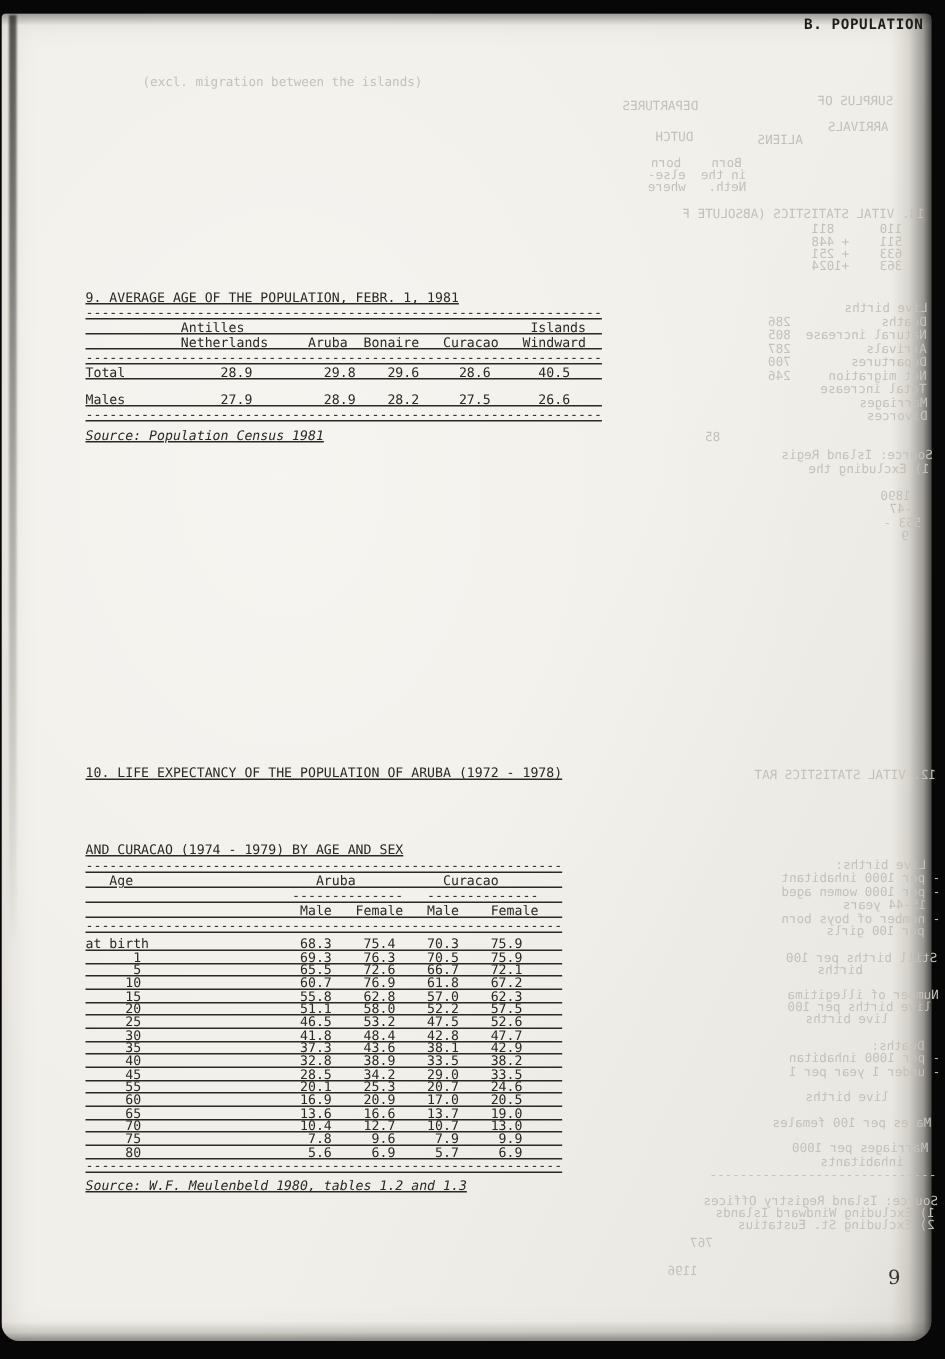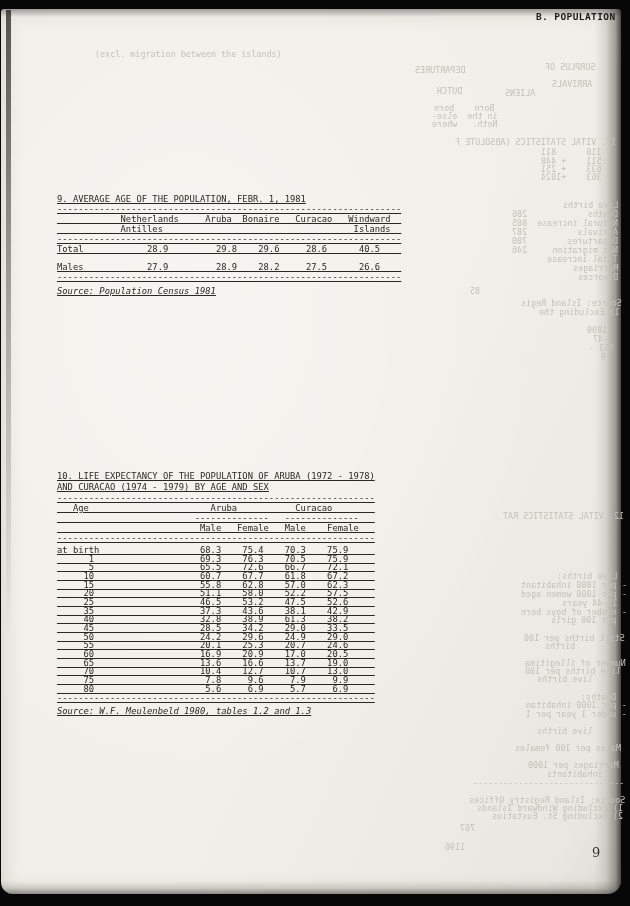--- a/index.html
+++ b/index.html
@@ -35,21 +35,21 @@
     background:linear-gradient(to bottom, rgba(40,38,34,0) 0%, rgba(40,38,34,0.14) 55%, rgba(20,20,18,0.42) 100%);
     border-radius:0 0 14px 12px;
   }
   .doc{position:absolute;inset:0;color:var(--ink);}
   .header-label{
     position:absolute;left:536px;top:11px;
     font-size:9.5px;font-weight:bold;letter-spacing:0.4px;color:#1d1c19;
   }
   .t-block{position:absolute;}
   .tline{white-space:pre;font-size:8.8px;line-height:10px;color:var(--ink);text-decoration:underline;}
-  .t-title2{line-height:11px;}
+  .t-title2{line-height:11px;margin-top:40px;}
   #t10-rows .tline{line-height:8.65px;}
   .source{font-style:italic;margin-top:2px;}
   .page-num{
     position:absolute;left:592px;top:845px;
     font-family:"DejaVu Serif",serif;font-size:13px;color:#35332e;
   }
   .bleed{
     position:absolute;white-space:pre;
     font-size:8.4px;line-height:9px;color:var(--bleed);
     filter:blur(0.3px);
@@ -124,22 +124,22 @@
       <div class="bleed flip" style="top: 843px; right: 165px;">1196</div>
     </div>
 
   <div class="doc">
     <div class="header-label">B. POPULATION</div>
 
     <div class="t-block" style="left:57px;top:194px;">
       <div class="tline">9. AVERAGE AGE OF THE POPULATION, FEBR. 1, 1981</div>
       <div id="t9-lines">
           <div class="tline">-----------------------------------------------------------------</div>
+          <div class="tline">            Antilles                                    Islands  </div>
           <div class="tline">            Netherlands     Aruba  Bonaire   Curacao   Windward  </div>
-          <div class="tline">            Antilles                                    Islands  </div>
           <div class="tline">-----------------------------------------------------------------</div>
           <div class="tline">Total            28.9         29.8    29.6     28.6      40.5    </div>
           <div style="height: 8px;"></div>
           <div class="tline">Males            27.9         28.9    28.2     27.5      26.6    </div>
           <div class="tline">-----------------------------------------------------------------</div>
           <div style="height: 2px;"></div>
         </div>
       <div class="tline source">Source: Population Census 1981</div>
     </div>
 
@@ -150,28 +150,28 @@
           <div class="tline">------------------------------------------------------------</div>
           <div class="tline">   Age                       Aruba           Curacao        </div>
           <div class="tline">                          --------------   --------------   </div>
           <div class="tline">                           Male   Female   Male    Female   </div>
           <div class="tline">------------------------------------------------------------</div>
         </div>
       <div id="t10-rows" style="margin-top:3px;">
           <div class="tline">at birth                   68.3    75.4    70.3    75.9     </div>
           <div class="tline">      1                    69.3    76.3    70.5    75.9     </div>
           <div class="tline">      5                    65.5    72.6    66.7    72.1     </div>
-          <div class="tline">     10                    60.7    67.7    61.8    67.2     </div>
+          <div class="tline">     10                    60.7    76.9    61.8    67.2     </div>
           <div class="tline">     15                    55.8    62.8    57.0    62.3     </div>
           <div class="tline">     20                    51.1    58.0    52.2    57.5     </div>
           <div class="tline">     25                    46.5    53.2    47.5    52.6     </div>
+          <div class="tline">     30                    41.8    48.4    42.8    47.7     </div>
           <div class="tline">     35                    37.3    43.6    38.1    42.9     </div>
-          <div class="tline">     40                    32.8    38.9    61.3    38.2     </div>
+          <div class="tline">     40                    32.8    38.9    33.5    38.2     </div>
           <div class="tline">     45                    28.5    34.2    29.0    33.5     </div>
-          <div class="tline">     50                    24.2    29.6    24.9    29.0     </div>
           <div class="tline">     55                    20.1    25.3    20.7    24.6     </div>
           <div class="tline">     60                    16.9    20.9    17.0    20.5     </div>
           <div class="tline">     65                    13.6    16.6    13.7    19.0     </div>
           <div class="tline">     70                    10.4    12.7    10.7    13.0     </div>
           <div class="tline">     75                     7.8     9.6     7.9     9.9     </div>
           <div class="tline">     80                     5.6     6.9     5.7     6.9     </div>
         </div>
       <div id="t10-foot">
           <div class="tline">------------------------------------------------------------</div>
         </div>

